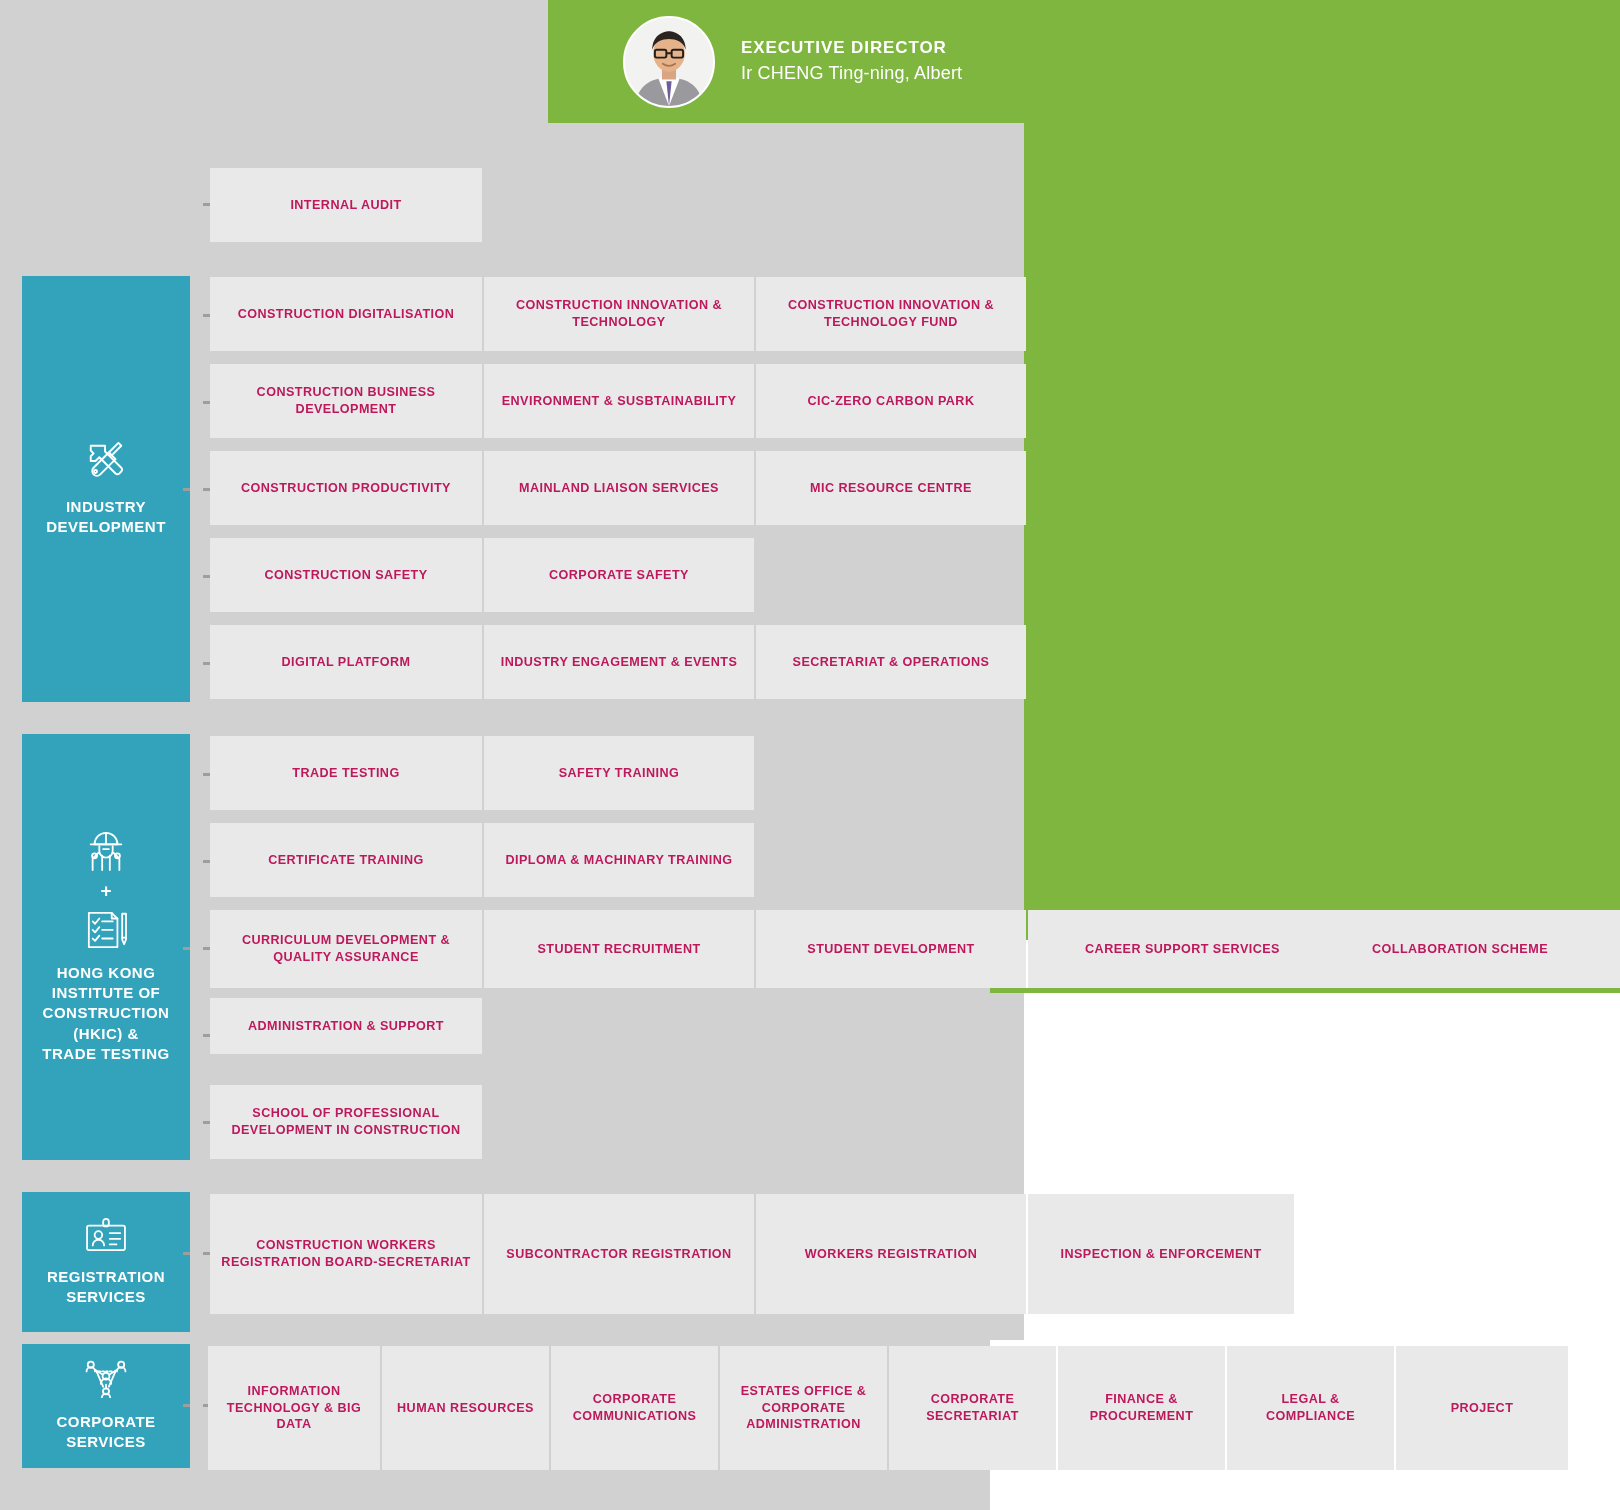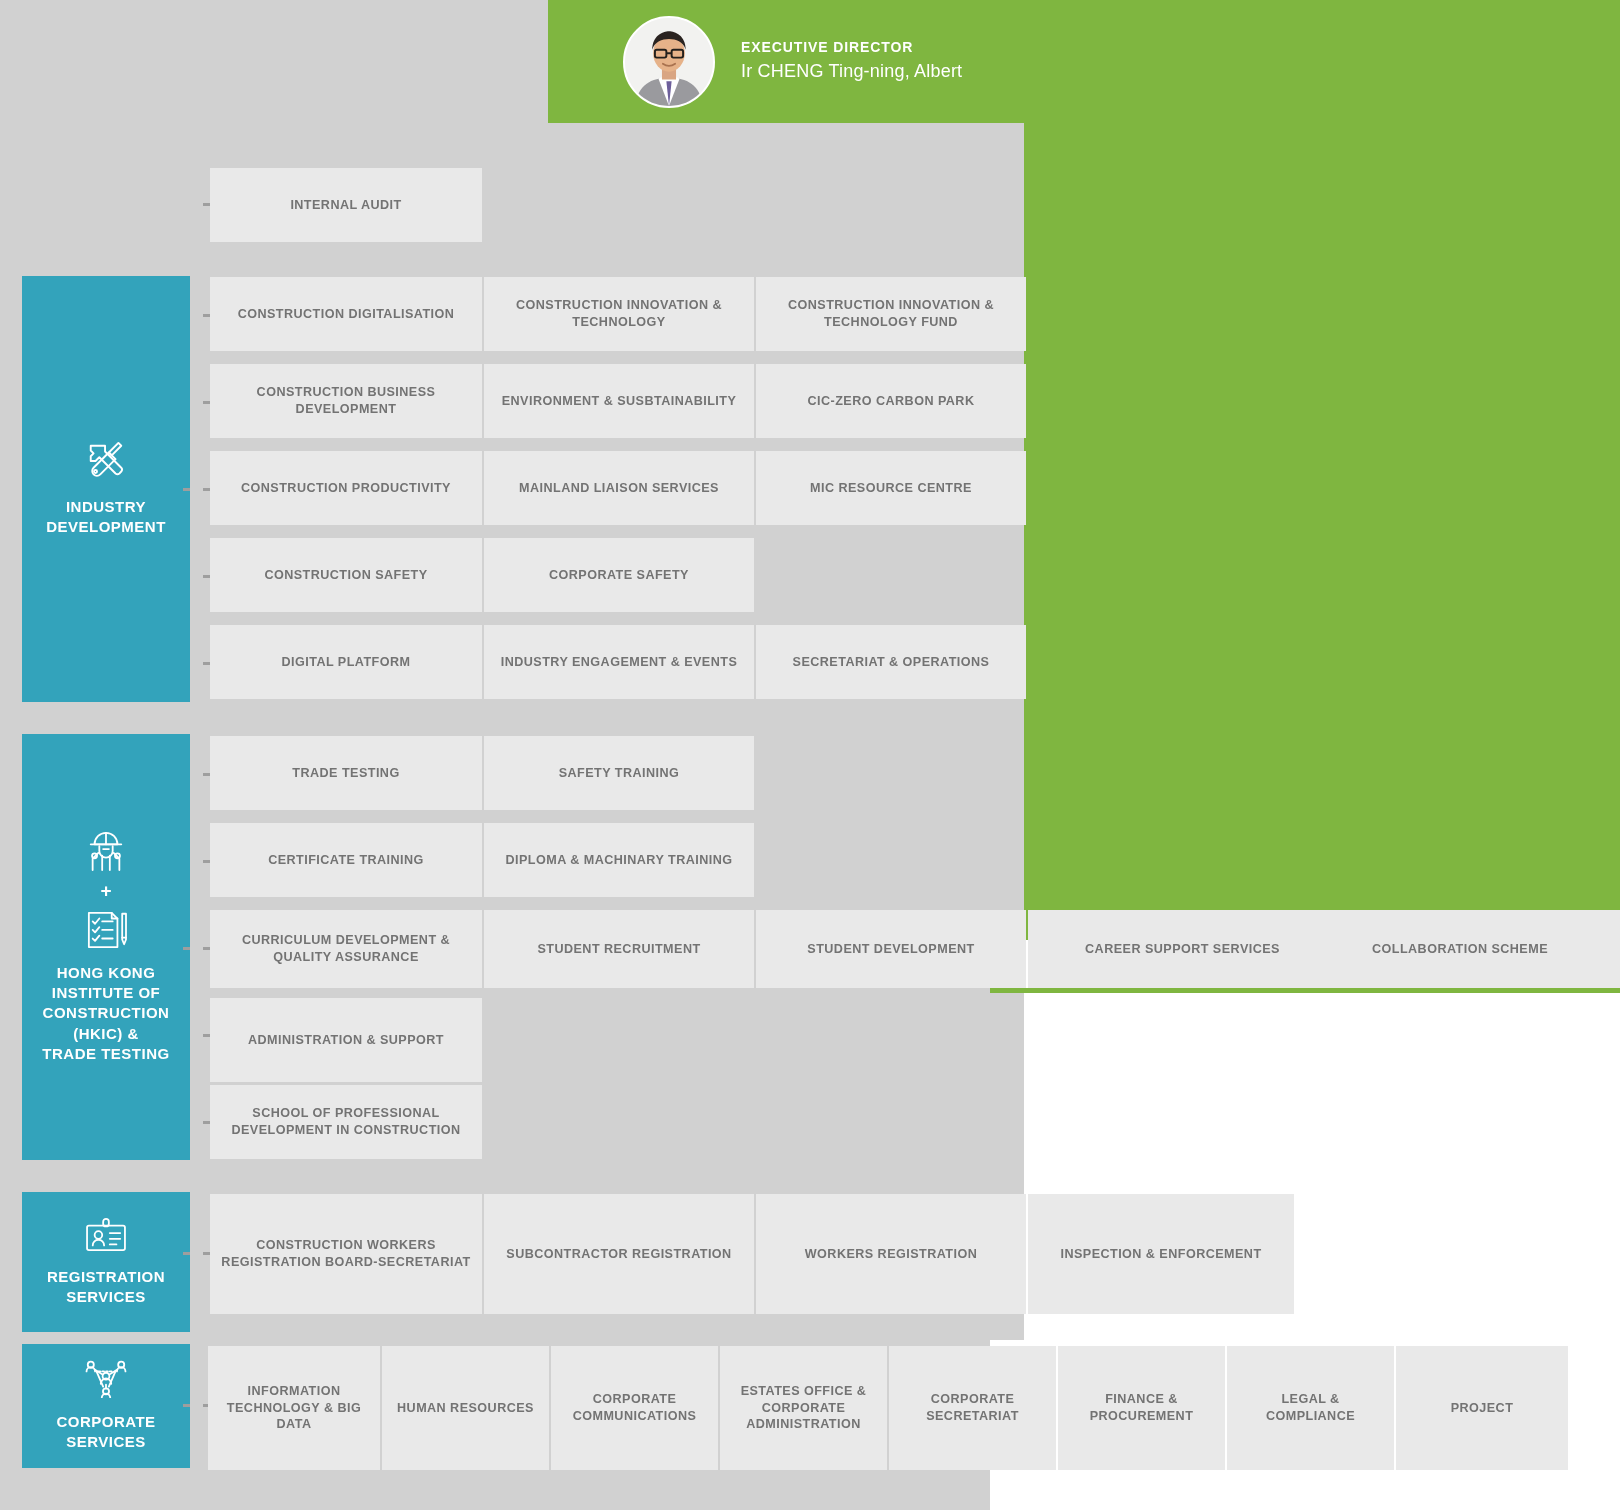--- a/index.html
+++ b/index.html
@@ -24,21 +24,21 @@
     display:flex; align-items:center; padding-left:75px;
   }
   #avatar{
     width:92px; height:92px; border-radius:50%;
     background:#f4f4f4; overflow:hidden; flex:0 0 auto;
     position:relative; border:2px solid #ffffff;
   }
   #avatar svg{ display:block; width:100%; height:100%; }
   #header-text{ margin-left:26px; color:#ffffff; }
   #header-title{
-    font-size:14px; font-weight:bold; letter-spacing:0.9px;
+    font-size:17px; font-weight:bold; letter-spacing:0.9px;
     line-height:1.25;
   }
   #header-sub{
     font-size:18px; font-weight:400; letter-spacing:0.2px; line-height:1.4;
     margin-top:2px;
   }
 
   
   .division{
     position:absolute; left:22px; width:168px;
@@ -63,21 +63,21 @@
   #div-corporate    { top:1344px; height:124px; }
 
   
   .stub{ position:absolute; background:#9e9e9e; width:7px; height:3px; }
 
   
   .unit{
     position:absolute; background:#e9e9e9;
     display:flex; align-items:center; justify-content:center;
     text-align:center; padding:4px 10px;
-    color:#737373;
+    color:#be185d;
     font-size:12.6px; font-weight:bold; letter-spacing:0.45px;
     line-height:1.32; text-transform:uppercase;
   }
 </style>
 </head>
 <body>
 
 <div class="plate" id="gray-plate-a"></div>
 <div class="plate" id="gray-plate-b"></div>
 <div class="plate" id="gray-plate-c"></div>
@@ -255,21 +255,21 @@
 
 <div class="unit" style="left:210px; top:823px; width:272px; height:74px;">CERTIFICATE TRAINING</div>
 <div class="unit" style="left:484px; top:823px; width:270px; height:74px;">DIPLOMA &amp; MACHINARY TRAINING</div>
 
 <div class="unit" style="left:210px; top:910px; width:272px; height:78px;">CURRICULUM DEVELOPMENT &amp; QUALITY ASSURANCE</div>
 <div class="unit" style="left:484px; top:910px; width:270px; height:78px;">STUDENT RECRUITMENT</div>
 <div class="unit" style="left:756px; top:910px; width:270px; height:78px;">STUDENT DEVELOPMENT</div>
 <div class="unit" style="left:1028px; top:910px; width:309px; height:78px;">CAREER SUPPORT SERVICES</div>
 <div class="unit" style="left:1300px; top:910px; width:320px; height:78px;">COLLABORATION SCHEME</div>
 
-<div class="unit" style="left:210px; top:998px; width:272px; height:84px;">ADMINISTRATION &amp; SUPPORT</div>
+<div class="unit" style="left:210px; top:998px; width:272px; height:56px;">ADMINISTRATION &amp; SUPPORT</div>
 
 <div class="unit" style="left:210px; top:1085px; width:272px; height:74px;">SCHOOL OF PROFESSIONAL DEVELOPMENT IN CONSTRUCTION</div>
 
 <div class="unit" style="left:210px; top:1194px; width:272px; height:120px;">CONSTRUCTION WORKERS REGISTRATION BOARD-SECRETARIAT</div>
 <div class="unit" style="left:484px; top:1194px; width:270px; height:120px;">SUBCONTRACTOR REGISTRATION</div>
 <div class="unit" style="left:756px; top:1194px; width:270px; height:120px;">WORKERS REGISTRATION</div>
 <div class="unit" style="left:1028px; top:1194px; width:266px; height:120px;">INSPECTION &amp; ENFORCEMENT</div>
 
 <div class="unit" style="left:208px; top:1346px; width:172px; height:124px;">INFORMATION TECHNOLOGY &amp; BIG DATA</div>
 <div class="unit" style="left:382px; top:1346px; width:167px; height:124px;">HUMAN RESOURCES</div>

